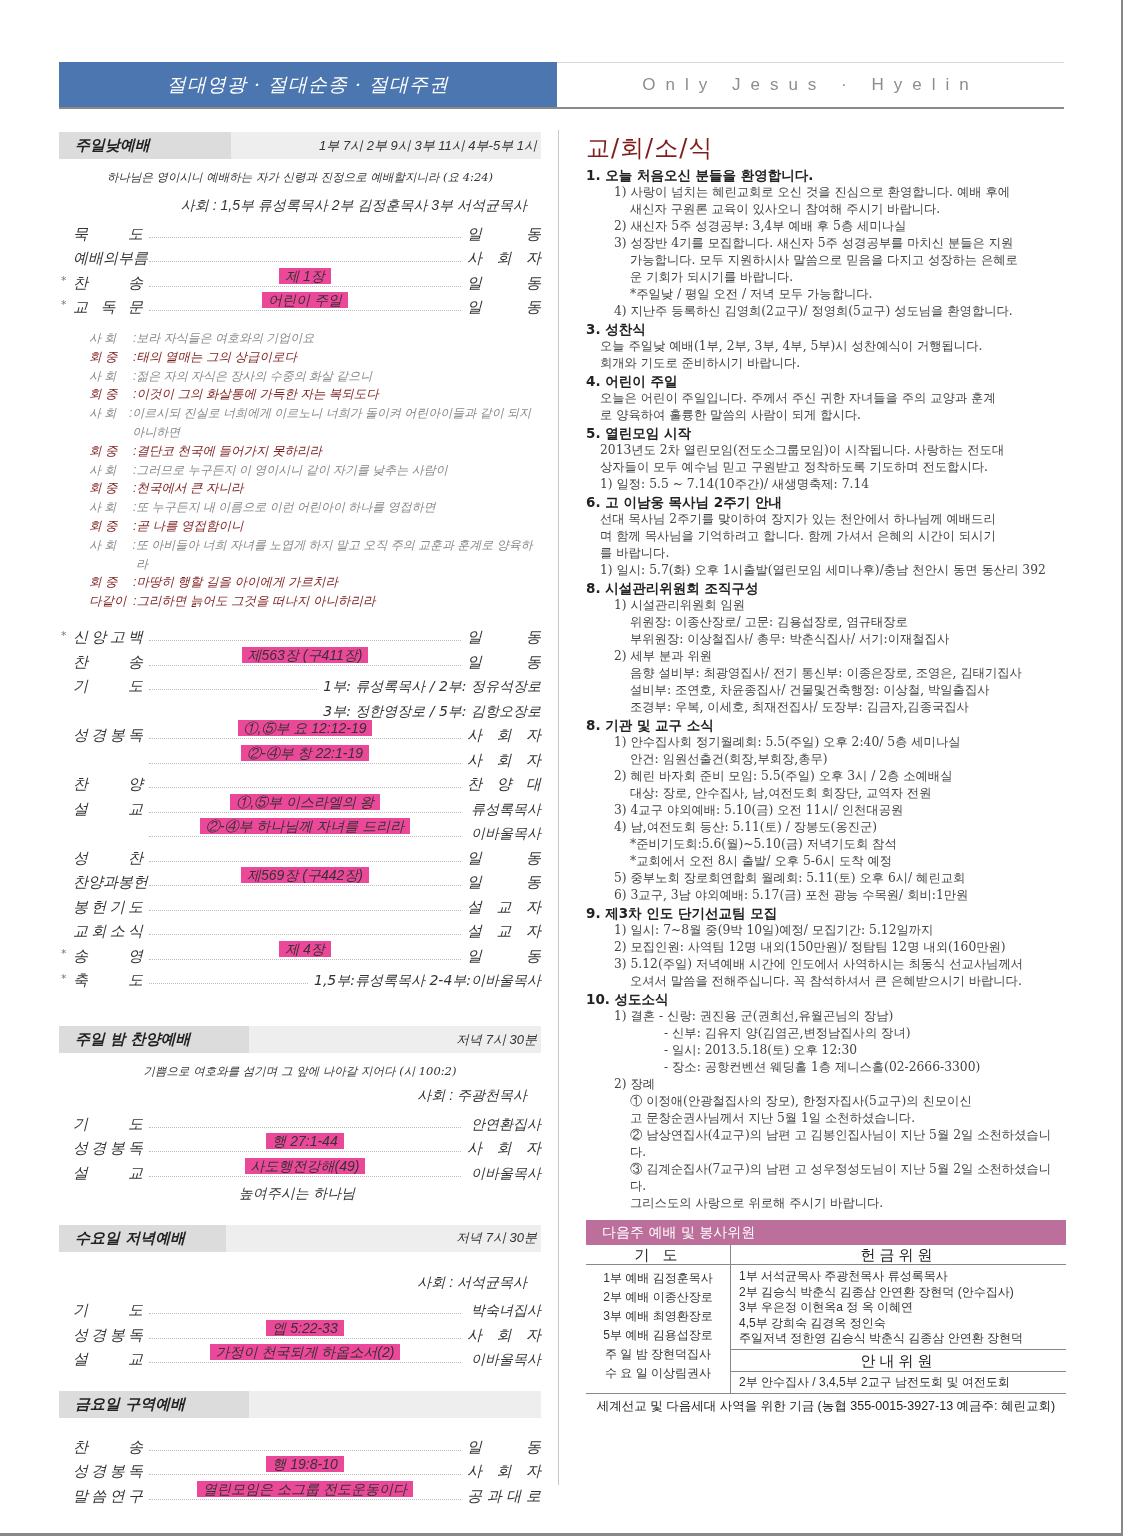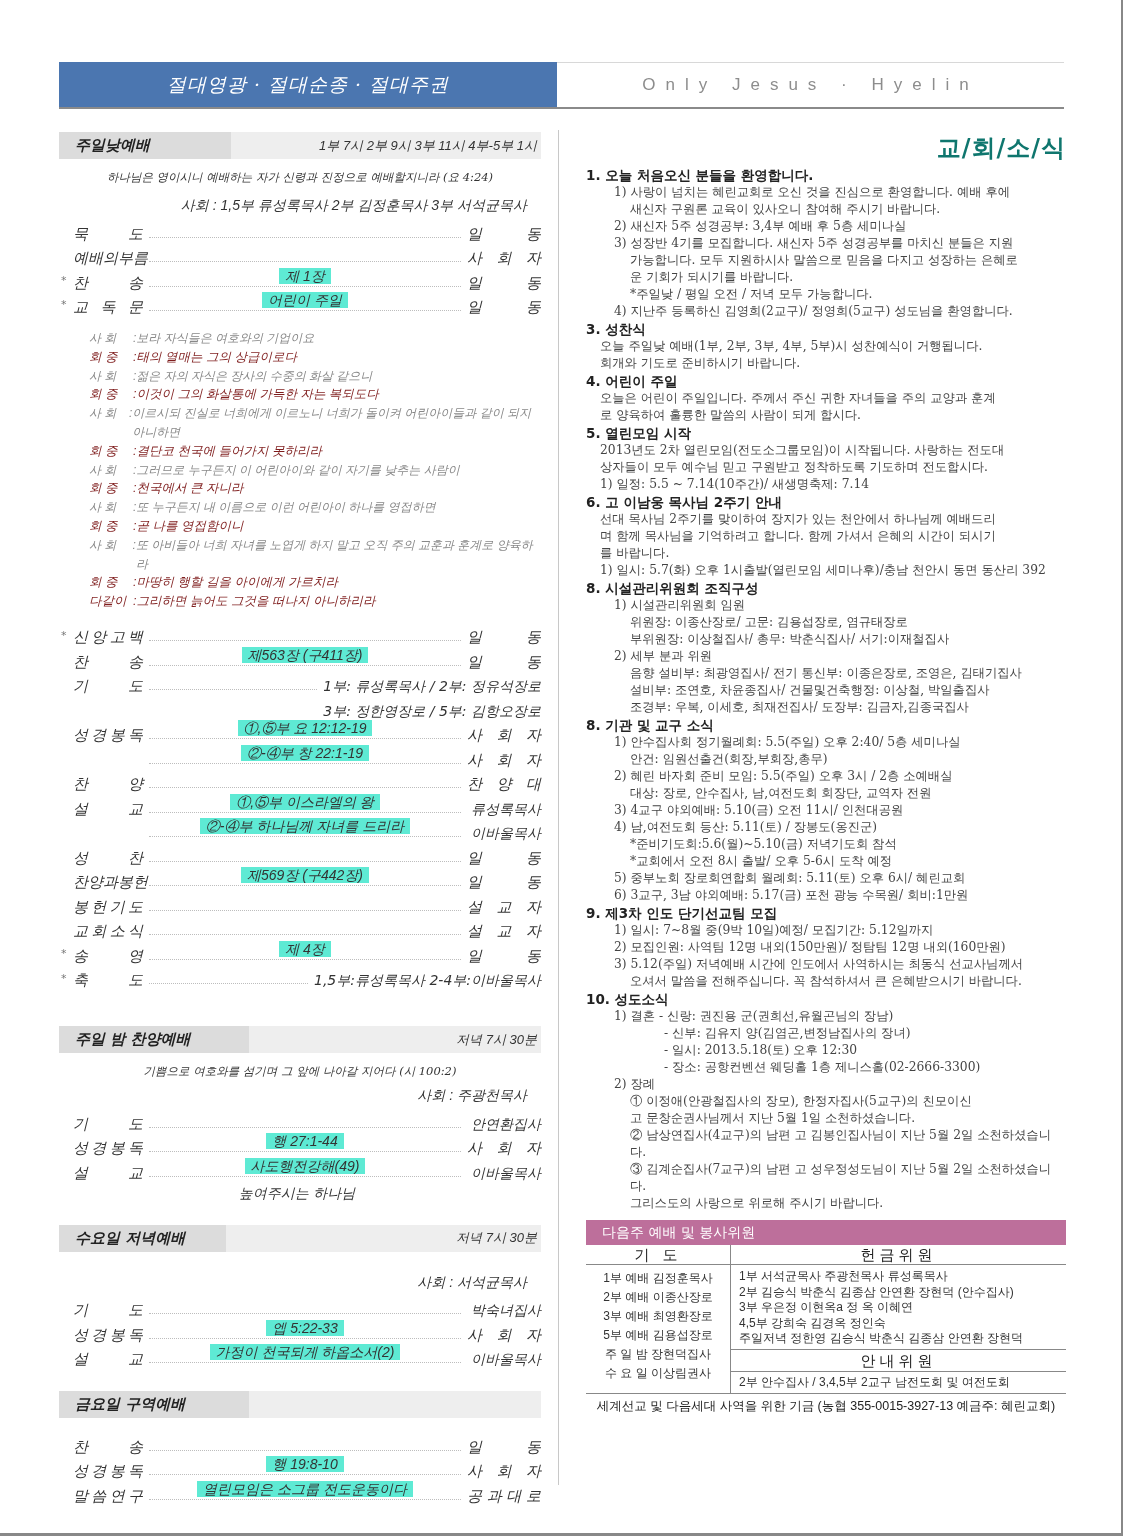--- a/index.html
+++ b/index.html
@@ -20,33 +20,33 @@
   .sec-head .tab { height: 27px; background: #dcdcdc; display: flex; align-items: center; padding-left: 16px; font-size: 15px; font-weight: bold; color: #222; }
   .sec-head .time { position: absolute; right: 4px; top: 0; height: 27px; display: flex; align-items: center; font-size: 13px; color: #333; font-family: "Liberation Sans", sans-serif; }
   .verse { text-align: center; font-size: 11.5px; color: #333; font-family: "DejaVu Serif", serif; margin-top: 11px; }
   .presider { text-align: right; font-size: 14px; color: #333; margin-top: 12px; padding-right: 14px; font-family: "Liberation Sans", sans-serif; }
 
   .orow { display: flex; align-items: flex-end; height: 24.5px; position: relative; font-size: 15px; color: #333; }
   .orow .star { width: 14px; font-size: 11px; color: #777; text-align: left; padding-left: 2px; align-self: center; }
   .orow .lbl { width: 70px; letter-spacing: 0; white-space: nowrap; display: flex; justify-content: space-between; }
   .orow .dots { flex: 1; border-bottom: 1px dotted #bdbdbd; margin: 0 6px 6px 6px; position: relative; height: 1px; }
   .orow .mid { position: absolute; left: 0; right: 0; bottom: 0; text-align: center; pointer-events: none; }
-  .orow .mid span { background: #5eead4; padding: 0 6px; font-size: 14px; font-family: "Liberation Sans", sans-serif; }
+  .orow .mid span { background: #ec4899; padding: 0 6px; font-size: 14px; font-family: "Liberation Sans", sans-serif; }
   .orow .who { width: 74px; text-align: right; white-space: nowrap; display: flex; justify-content: space-between; }
   .orow .who.wide { width: auto; min-width: 74px; justify-content: flex-end; font-size: 14px; }
 
   .resp { margin: 12px 0 12px 30px; }
   .resp-line { display: flex; font-size: 12px; line-height: 18.8px; font-family: "Liberation Sans", sans-serif; }
   .resp-line .sp { width: 44px; }
   .resp-line.leader { color: #888; }
   .resp-line.cong { color: #7f1d1d; font-size: 12.5px; }
 
   
   .right { position: absolute; left: 586px; top: 132px; width: 480px; }
-  .news-title { font-size: 24px; font-weight: bold; color: #0f766e; font-family: "DejaVu Sans", sans-serif; letter-spacing: 1px; height: 34px; text-align: right; }
+  .news-title { font-size: 24px; font-weight: normal; color: #7f1d1d; font-family: "DejaVu Sans", sans-serif; letter-spacing: 1px; height: 34px; }
   .ni-head { font-size: 13.5px; font-weight: bold; color: #222; line-height: 17px; margin-top: 1px; }
   .ni-body { font-size: 12.3px; line-height: 17px; color: #444; font-family: "DejaVu Serif", serif; padding-left: 14px; }
   .ni-body .indent { padding-left: 14px; }
   .ni-body .indent2 { padding-left: 30px; }
   .ni-body .indent3 { padding-left: 64px; }
 
   .serve { margin-top: 8px; }
   .serve-head { background: #bd6f9b; color: #fff; font-size: 14px; height: 25px; display: flex; align-items: center; padding-left: 16px; }
   .serve-table { display: flex; border-bottom: 1px solid #888; }
   .serve-table .c1 { width: 145px; border-right: 1px solid #888; }
@@ -163,21 +163,21 @@
         <span>이르시되 진실로 너희에게 이르노니 너희가 돌이켜 어린아이들과 같이 되지 아니하면</span>
       </div>
       <div class="resp-line cong">
         <span class="sp">회  중</span>
         <span>: </span>
         <span>결단코 천국에 들어가지 못하리라</span>
       </div>
       <div class="resp-line leader">
         <span class="sp">사  회</span>
         <span>: </span>
-        <span>그러므로 누구든지 이 어린아이와 같이 자기를 낮추는 사람이</span>
+        <span>그러므로 누구든지 이 영이시니 같이 자기를 낮추는 사람이</span>
       </div>
       <div class="resp-line cong">
         <span class="sp">회  중</span>
         <span>: </span>
         <span>천국에서 큰 자니라</span>
       </div>
       <div class="resp-line leader">
         <span class="sp">사  회</span>
         <span>: </span>
         <span>또 누구든지 내 이름으로 이런 어린아이 하나를 영접하면</span>

